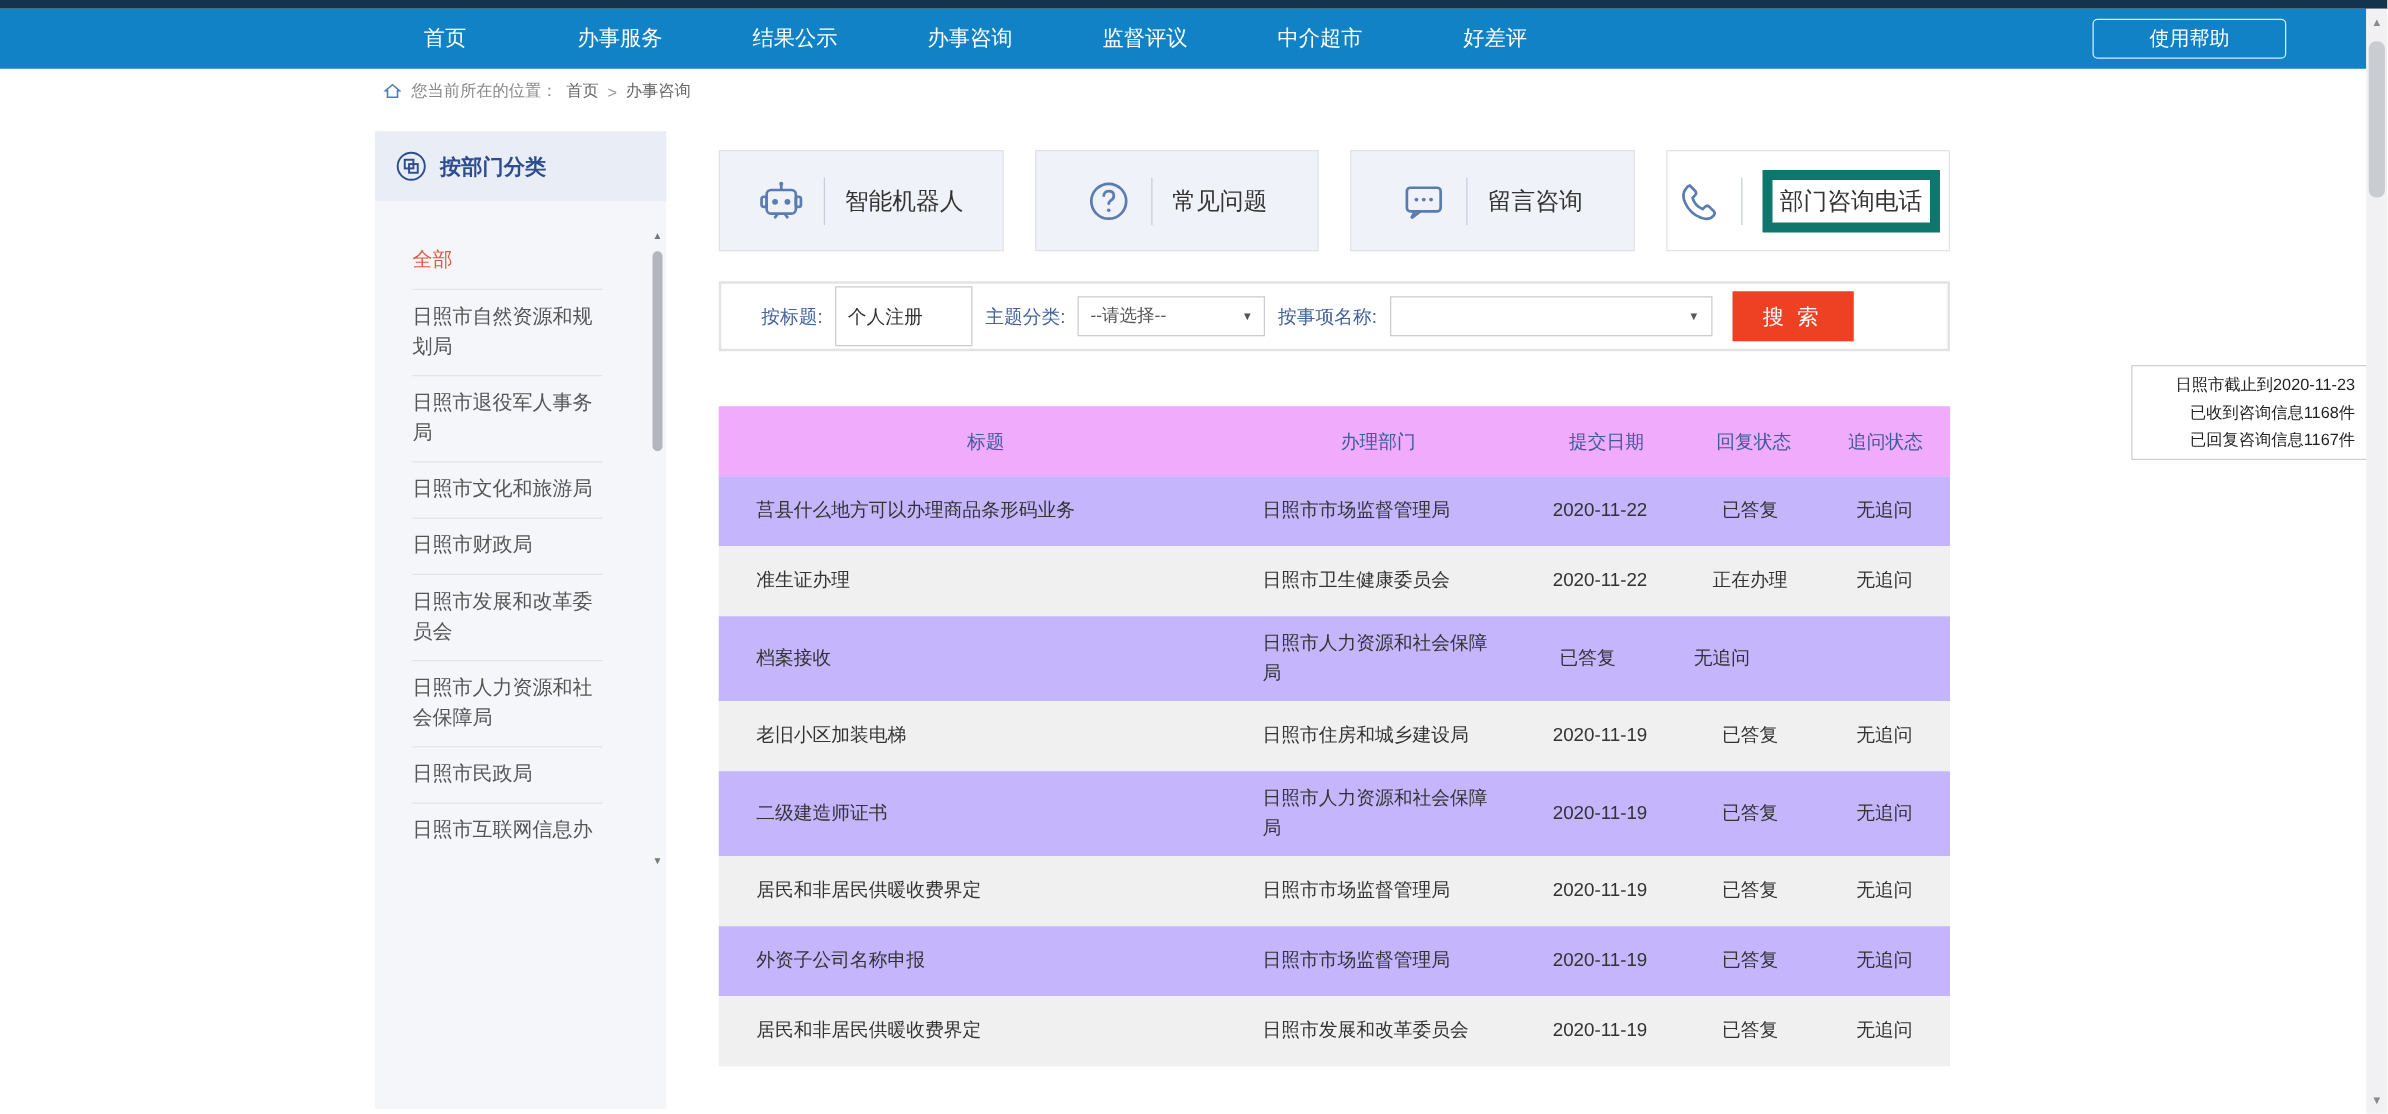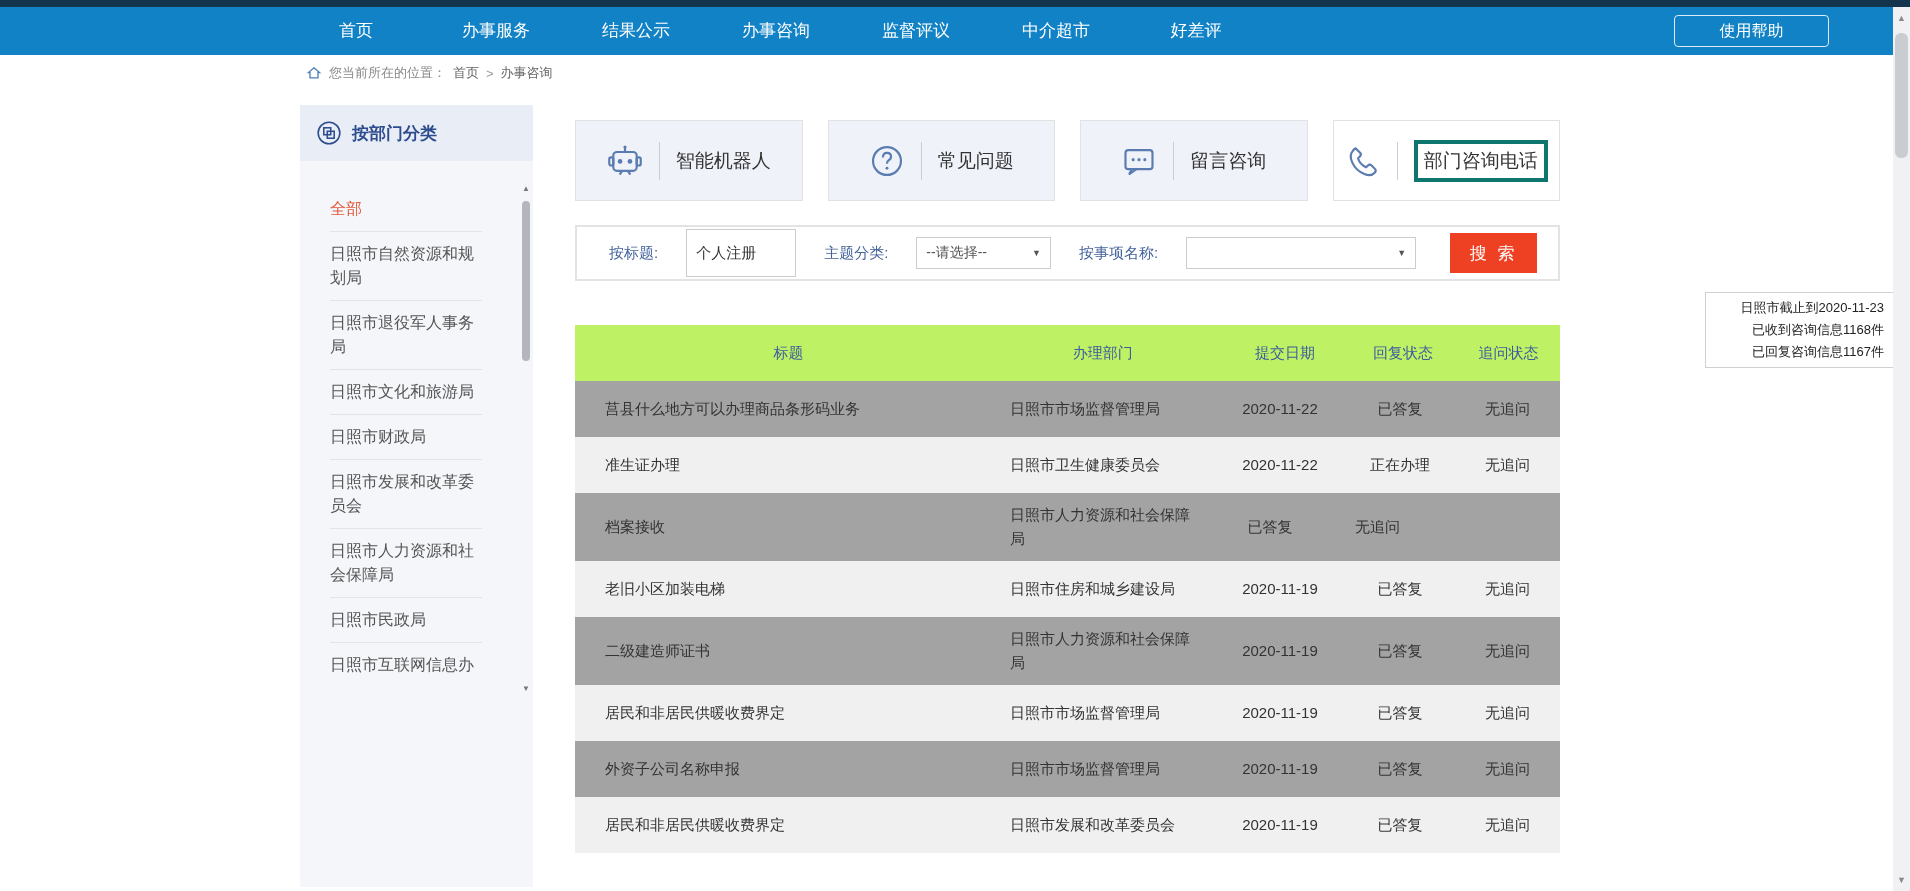--- a/index.html
+++ b/index.html
@@ -36,39 +36,39 @@
   
   .main{position:absolute;left:575px;top:120px;width:985px}
   .tabs{display:flex;gap:25px}
   .tab-card{flex:1;height:81px;background:#eff2f8;border:1px solid #e2e2e2;box-sizing:border-box;
     display:flex;align-items:center;justify-content:center;gap:16px;cursor:pointer}
   .tab-card.active{background:#fff}
   .tab-icon{width:36px;height:36px;color:#5b7cb0;display:flex}
   .tab-icon svg{width:100%;height:100%}
   .tab-divider{width:1px;height:38px;background:#c7cedb}
   .tab-label{font-size:19px;color:#333;white-space:nowrap}
-  .red-box{border:4px solid #0f766e;padding:4px 6px}
+  .red-box{border:8px solid #0f766e;padding:4px 6px}
   
   .searchbar{margin-top:24px;height:56px;border:2px solid #e3e3e3;box-sizing:border-box;
-    display:flex;align-items:center;padding:0 21px 0 32px;gap:28px}
+    display:flex;align-items:center;padding:0 21px 0 32px;gap:10px}
   .s-label{font-size:15px;color:#44639b;white-space:nowrap}
   .text-input{width:110px;height:48px;border:1px solid #ccc;padding:0 9px;font-size:15px;color:#333;
     font-family:inherit;box-sizing:border-box;background:#fff}
   .select{height:32px;border:1px solid #ccc;background:#fff;display:flex;align-items:center;justify-content:space-between;
     padding:0 9px;font-size:14px;color:#555;box-sizing:border-box;cursor:pointer}
   .select.cat{width:150px}
   .select.wide{width:258px}
   .caret{font-size:9px;color:#555}
   .search-btn{margin-left:6px;width:97px;height:40px;background:#ee4023;color:#fff;border:none;
     font-size:17px;letter-spacing:3px;font-family:inherit;cursor:pointer}
   
   .table{margin-top:44px}
-  .thead{display:flex;height:56px;background:#bef264;color:#3d5c9d;font-size:15px}
+  .thead{display:flex;height:56px;background:#f0abfc;color:#3d5c9d;font-size:15px}
   .th{display:flex;align-items:center;justify-content:center}
-  .trow{display:flex;min-height:56px;background:#a3a3a3;font-size:15px;color:#333}
+  .trow{display:flex;min-height:56px;background:#c4b5fd;font-size:15px;color:#333}
   .trow.alt{background:#f0f0f0}
   .cell{display:flex;align-items:center;padding-top:10px;padding-bottom:10px;box-sizing:border-box;line-height:24px}
   .c-title{width:435px}
   .c-dept{width:205px;padding-right:18px}
   .c-date{width:130px;justify-content:center}
   .c-reply{width:110px;justify-content:center}
   .c-follow{width:105px;justify-content:center}
   .trow .c-title{padding-left:30px;justify-content:flex-start}
   
   .notice{position:absolute;left:1705px;top:292px;width:190px;box-sizing:border-box;background:#fff;

